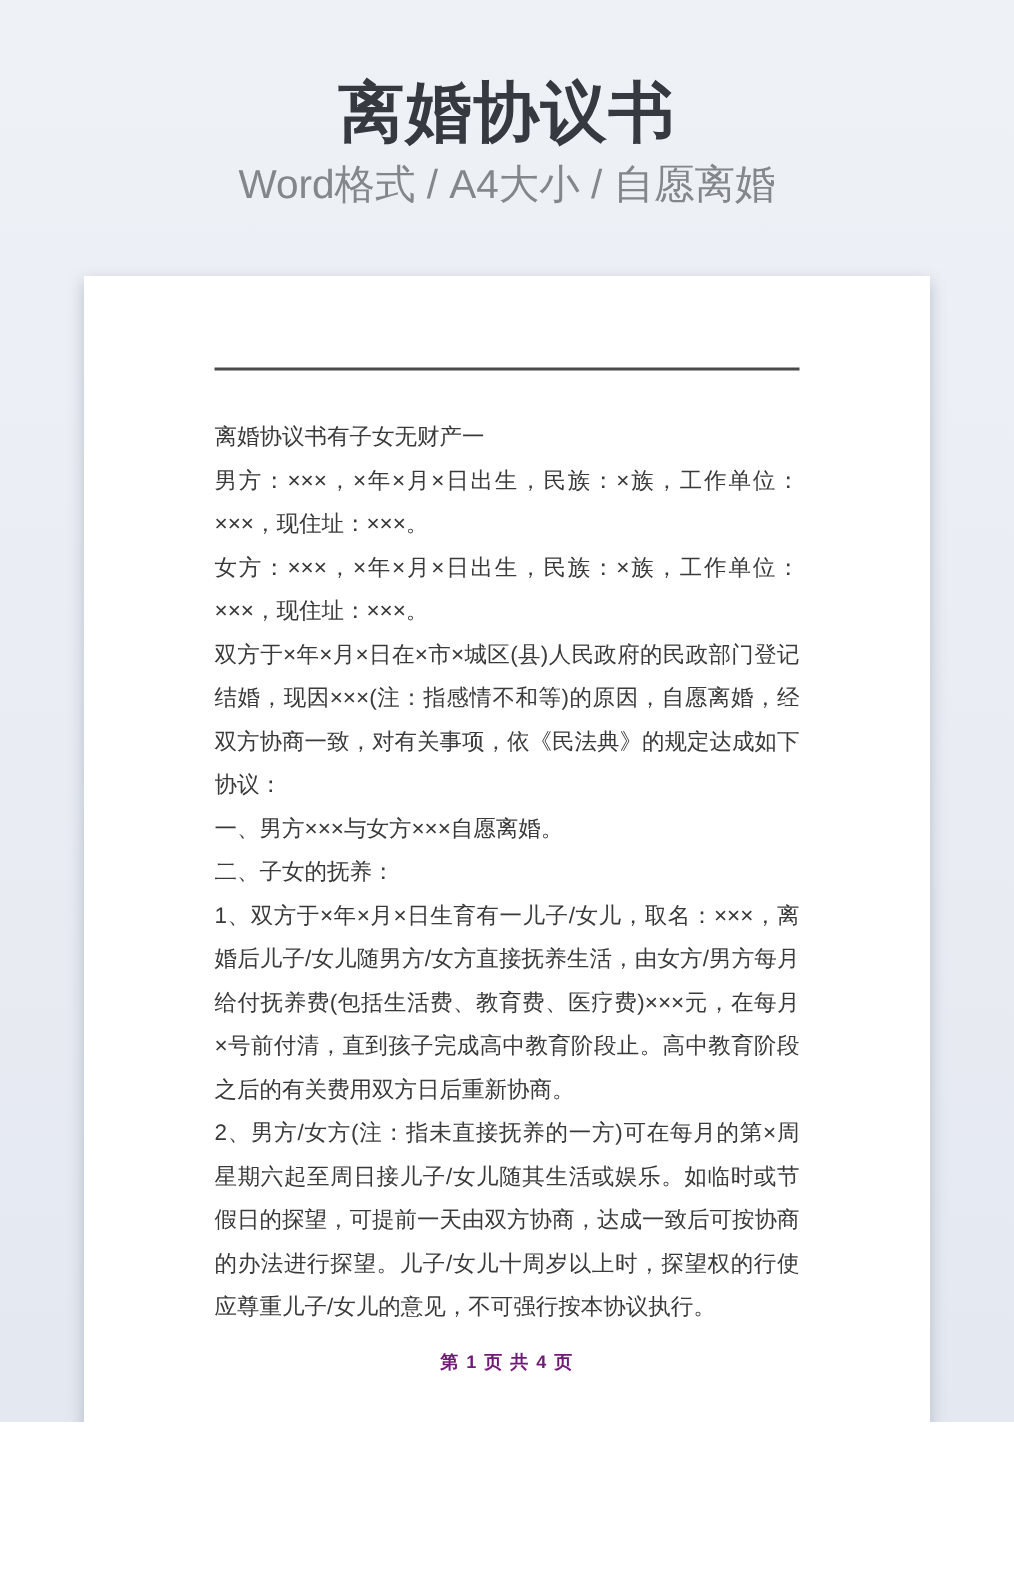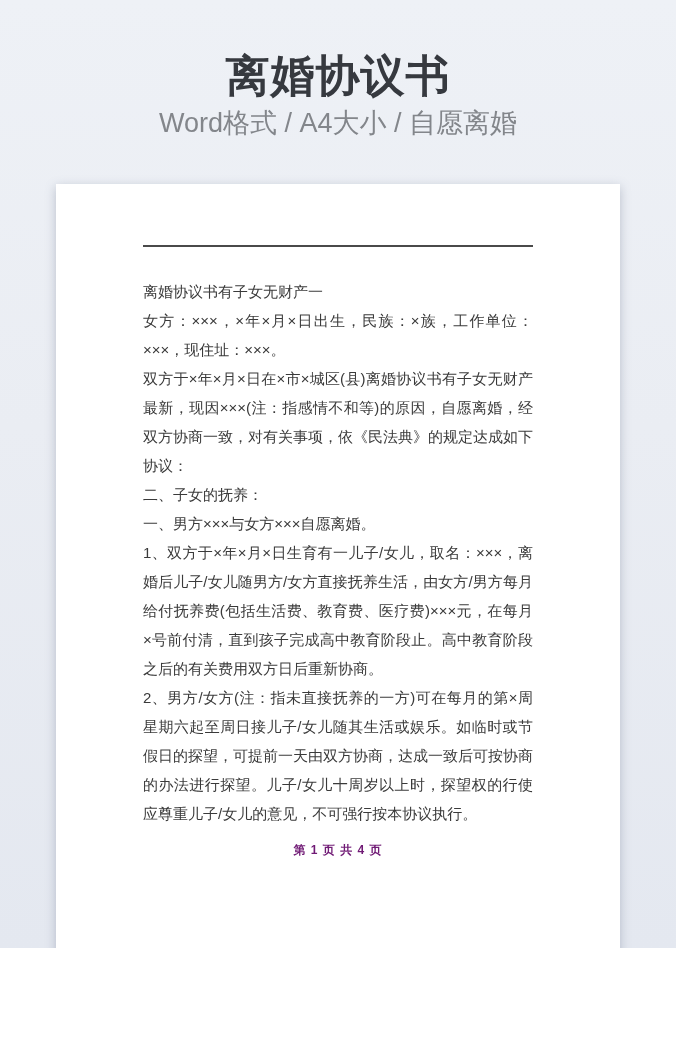--- a/index.html
+++ b/index.html
@@ -77,24 +77,25 @@
   <header class="banner">
     <div class="banner-title">离婚协议书</div>
     <div class="banner-subtitle">Word格式 / A4大小 / 自愿离婚</div>
   </header>
 
   <section class="sheet">
     <hr class="heading-divider">
 
     <div class="doc-body">
       <p>离婚协议书有子女无财产一</p>
+      <p>男方：×××，×年×月×日出生，民族：×族，工作单位：×××，现住址：×××。</p>
       <p>女方：×××，×年×月×日出生，民族：×族，工作单位：×××，现住址：×××。</p>
-      <p>双方于×年×月×日在×市×城区(县)离婚协议书有子女无财产最新，现因×××(注：指感情不和等)的原因，自愿离婚，经双方协商一致，对有关事项，依《民法典》的规定达成如下协议：</p>
+      <p>双方于×年×月×日在×市×城区(县)人民政府的民政部门登记结婚，现因×××(注：指感情不和等)的原因，自愿离婚，经双方协商一致，对有关事项，依《民法典》的规定达成如下协议：</p>
+      <p>一、男方×××与女方×××自愿离婚。</p>
       <p>二、子女的抚养：</p>
-      <p>一、男方×××与女方×××自愿离婚。</p>
       <p>1、双方于×年×月×日生育有一儿子/女儿，取名：×××，离婚后儿子/女儿随男方/女方直接抚养生活，由女方/男方每月给付抚养费(包括生活费、教育费、医疗费)×××元，在每月×号前付清，直到孩子完成高中教育阶段止。高中教育阶段之后的有关费用双方日后重新协商。</p>
       <p>2、男方/女方(注：指未直接抚养的一方)可在每月的第×周星期六起至周日接儿子/女儿随其生活或娱乐。如临时或节假日的探望，可提前一天由双方协商，达成一致后可按协商的办法进行探望。儿子/女儿十周岁以上时，探望权的行使应尊重儿子/女儿的意见，不可强行按本协议执行。</p>
     </div>
 
     <div class="page-footer">第 1 页 共 4 页</div>
   </section>
 
 </div>
 
 </body></html>

